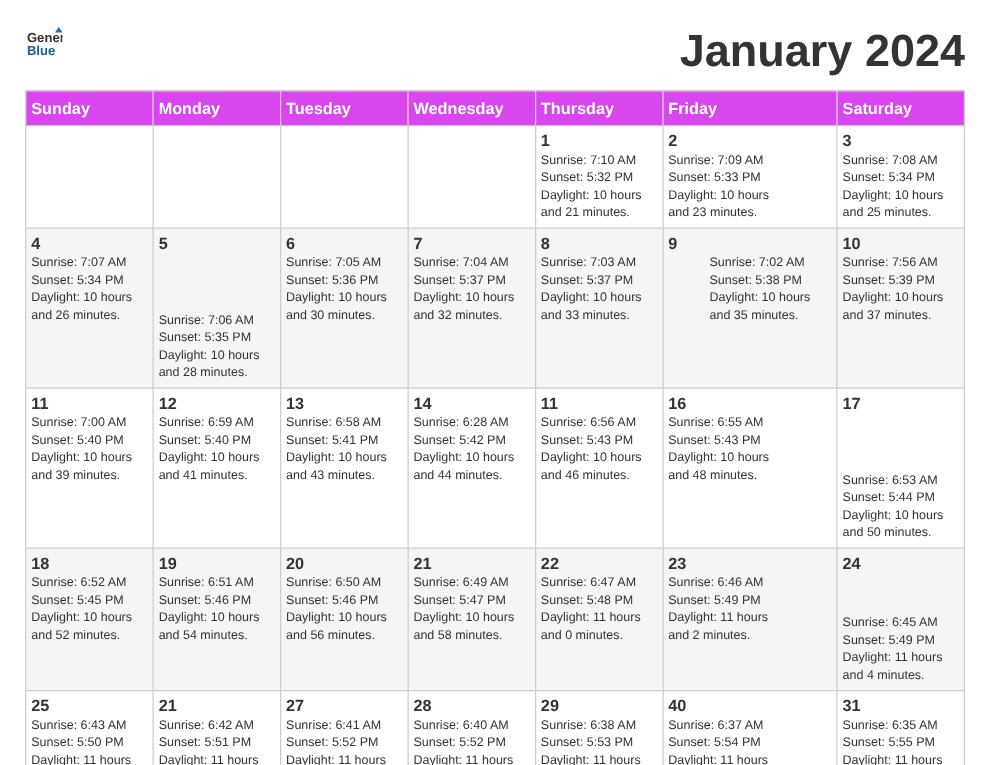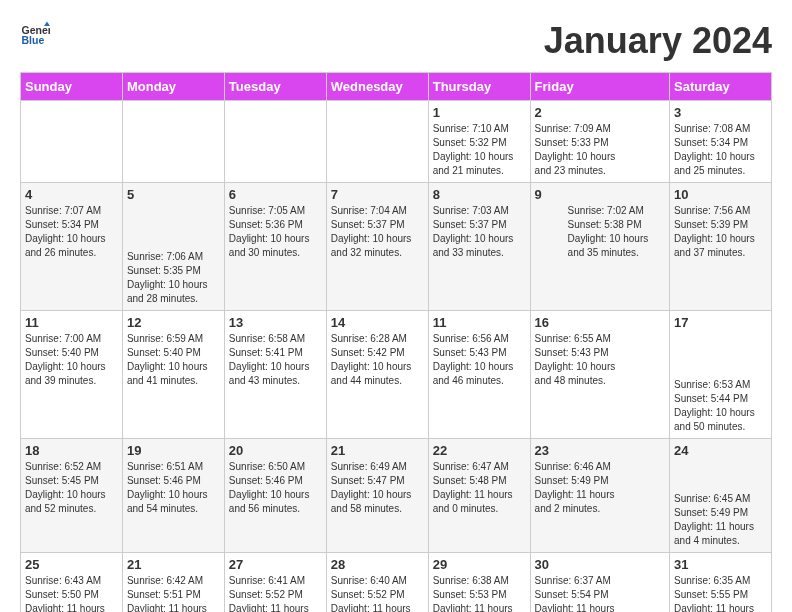--- a/index.html
+++ b/index.html
@@ -316,21 +316,21 @@
 and 12 minutes.</div>
         </td>
         <td>
           <span class="day-number">29</span>
           <div class="day-info" style="white-space: pre-line;">Sunrise: 6:38 AM
 Sunset: 5:53 PM
 Daylight: 11 hours
 and 14 minutes.</div>
         </td>
         <td>
-          <span class="day-number">30</span>
+          <span class="day-number">40</span>
           <div class="day-info" style="white-space: pre-line;">Sunrise: 6:37 AM
 Sunset: 5:54 PM
 Daylight: 11 hours
 and 17 minutes.</div>
         </td>
         <td>
           <span class="day-number">31</span>
           <div class="day-info" style="white-space: pre-line;">Sunrise: 6:35 AM
 Sunset: 5:55 PM
 Daylight: 11 hours

